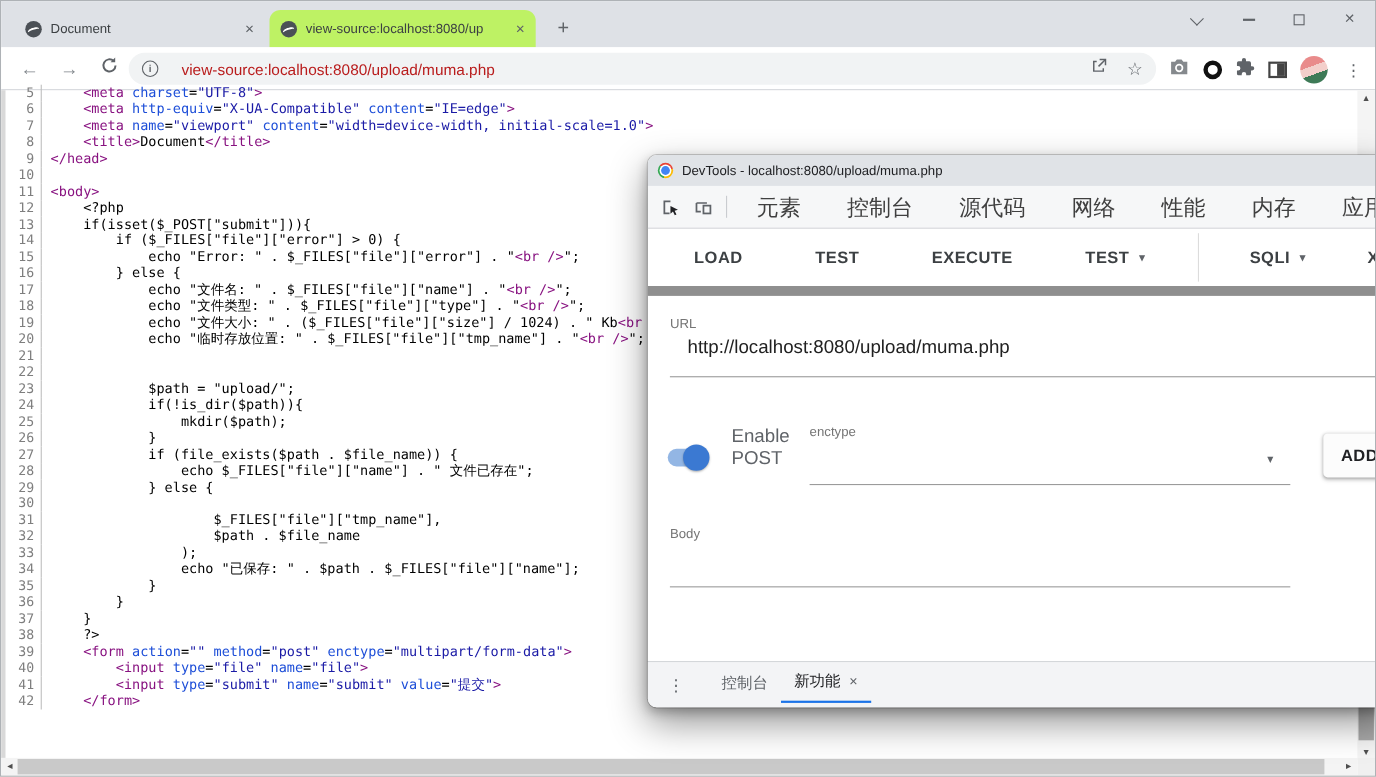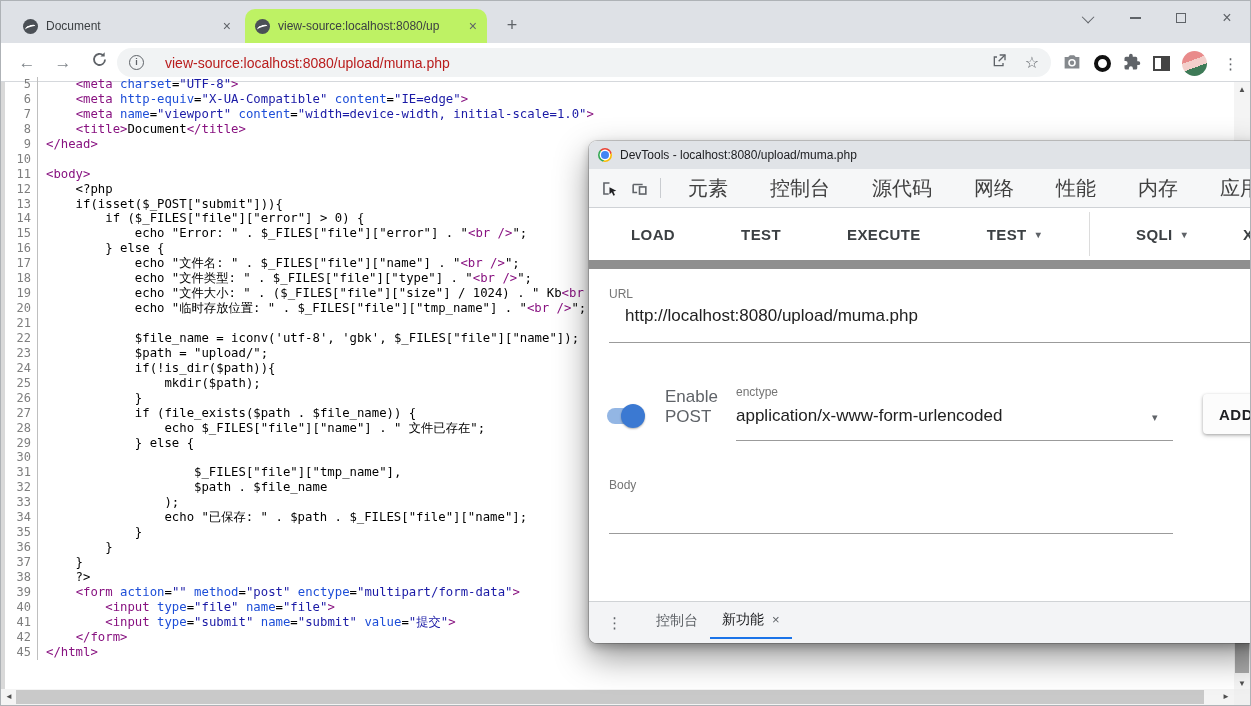--- a/index.html
+++ b/index.html
@@ -236,21 +236,20 @@
       <div class="cl">
         <span class="ln">20</span>
         <span class="lc"><span class="sg-x">            echo "临时存放位置: " . $_FILES["file"]["tmp_name"] . "</span><span class="sg-t">&lt;br /&gt;</span><span class="sg-x">";</span></span>
       </div>
       <div class="cl">
         <span class="ln">21</span>
         <span class="lc"></span>
       </div>
       <div class="cl">
         <span class="ln">22</span>
-        <span class="lc"><span class="sg-x">            $file_name = iconv('utf-8', 'gbk', $_FILES["file"]["name"]);</span></span>
       </div>
       <div class="cl">
         <span class="ln">23</span>
         <span class="lc"><span class="sg-x">            $path = "upload/";</span></span>
       </div>
       <div class="cl">
         <span class="ln">24</span>
         <span class="lc"><span class="sg-x">            if(!is_dir($path)){</span></span>
       </div>
       <div class="cl">
@@ -316,24 +315,20 @@
         <span class="ln">40</span>
         <span class="lc"><span class="sg-x">        </span><span class="sg-t">&lt;input </span><span class="sg-a">type</span><span class="sg-x">=</span><span class="sg-v">"file"</span><span class="sg-x"> </span><span class="sg-a">name</span><span class="sg-x">=</span><span class="sg-v">"file"</span><span class="sg-t">&gt;</span></span>
       </div>
       <div class="cl">
         <span class="ln">41</span>
         <span class="lc"><span class="sg-x">        </span><span class="sg-t">&lt;input </span><span class="sg-a">type</span><span class="sg-x">=</span><span class="sg-v">"submit"</span><span class="sg-x"> </span><span class="sg-a">name</span><span class="sg-x">=</span><span class="sg-v">"submit"</span><span class="sg-x"> </span><span class="sg-a">value</span><span class="sg-x">=</span><span class="sg-v">"提交"</span><span class="sg-t">&gt;</span></span>
       </div>
       <div class="cl">
         <span class="ln">42</span>
         <span class="lc"><span class="sg-x">    </span><span class="sg-t">&lt;/form&gt;</span></span>
-      </div>
-      <div class="cl">
-        <span class="ln">45</span>
-        <span class="lc"><span class="sg-t">&lt;/html&gt;</span></span>
       </div>
     </div>
 
   <div class="vsb">
     <span class="sar" style="top:3px">▲</span>
     <span class="vthumb"></span>
     <span class="sar" style="bottom:3px">▼</span>
   </div>
   <div class="hsb">
     <span class="sar" style="left:1px">◄</span>
@@ -405,21 +400,20 @@
       <div class="hb-scroll"></div>
 
       <div class="flabel" style="left:20px;top:79px">URL</div>
       <div class="fvalue" style="left:36px;top:98px">http://localhost:8080/upload/muma.php</div>
       <div class="fline" style="left:20px;right:0;top:134px"></div>
 
       <div class="tgl"></div>
       <div class="enable">Enable POST</div>
 
       <div class="flabel" style="left:147px;top:177px">enctype</div>
-      <div class="fvalue" style="left:147px;top:198px">application/x-www-form-urlencoded</div>
       <div class="sel-caret">▾</div>
       <div class="fline" style="left:147px;width:437px;top:232px"></div>
 
       <div class="addbtn">ADD</div>
 
       <div class="flabel" style="left:20px;top:270px">Body</div>
       <div class="fline" style="left:20px;width:564px;top:325px"></div>
     </div>
 
     <div class="drawer">

